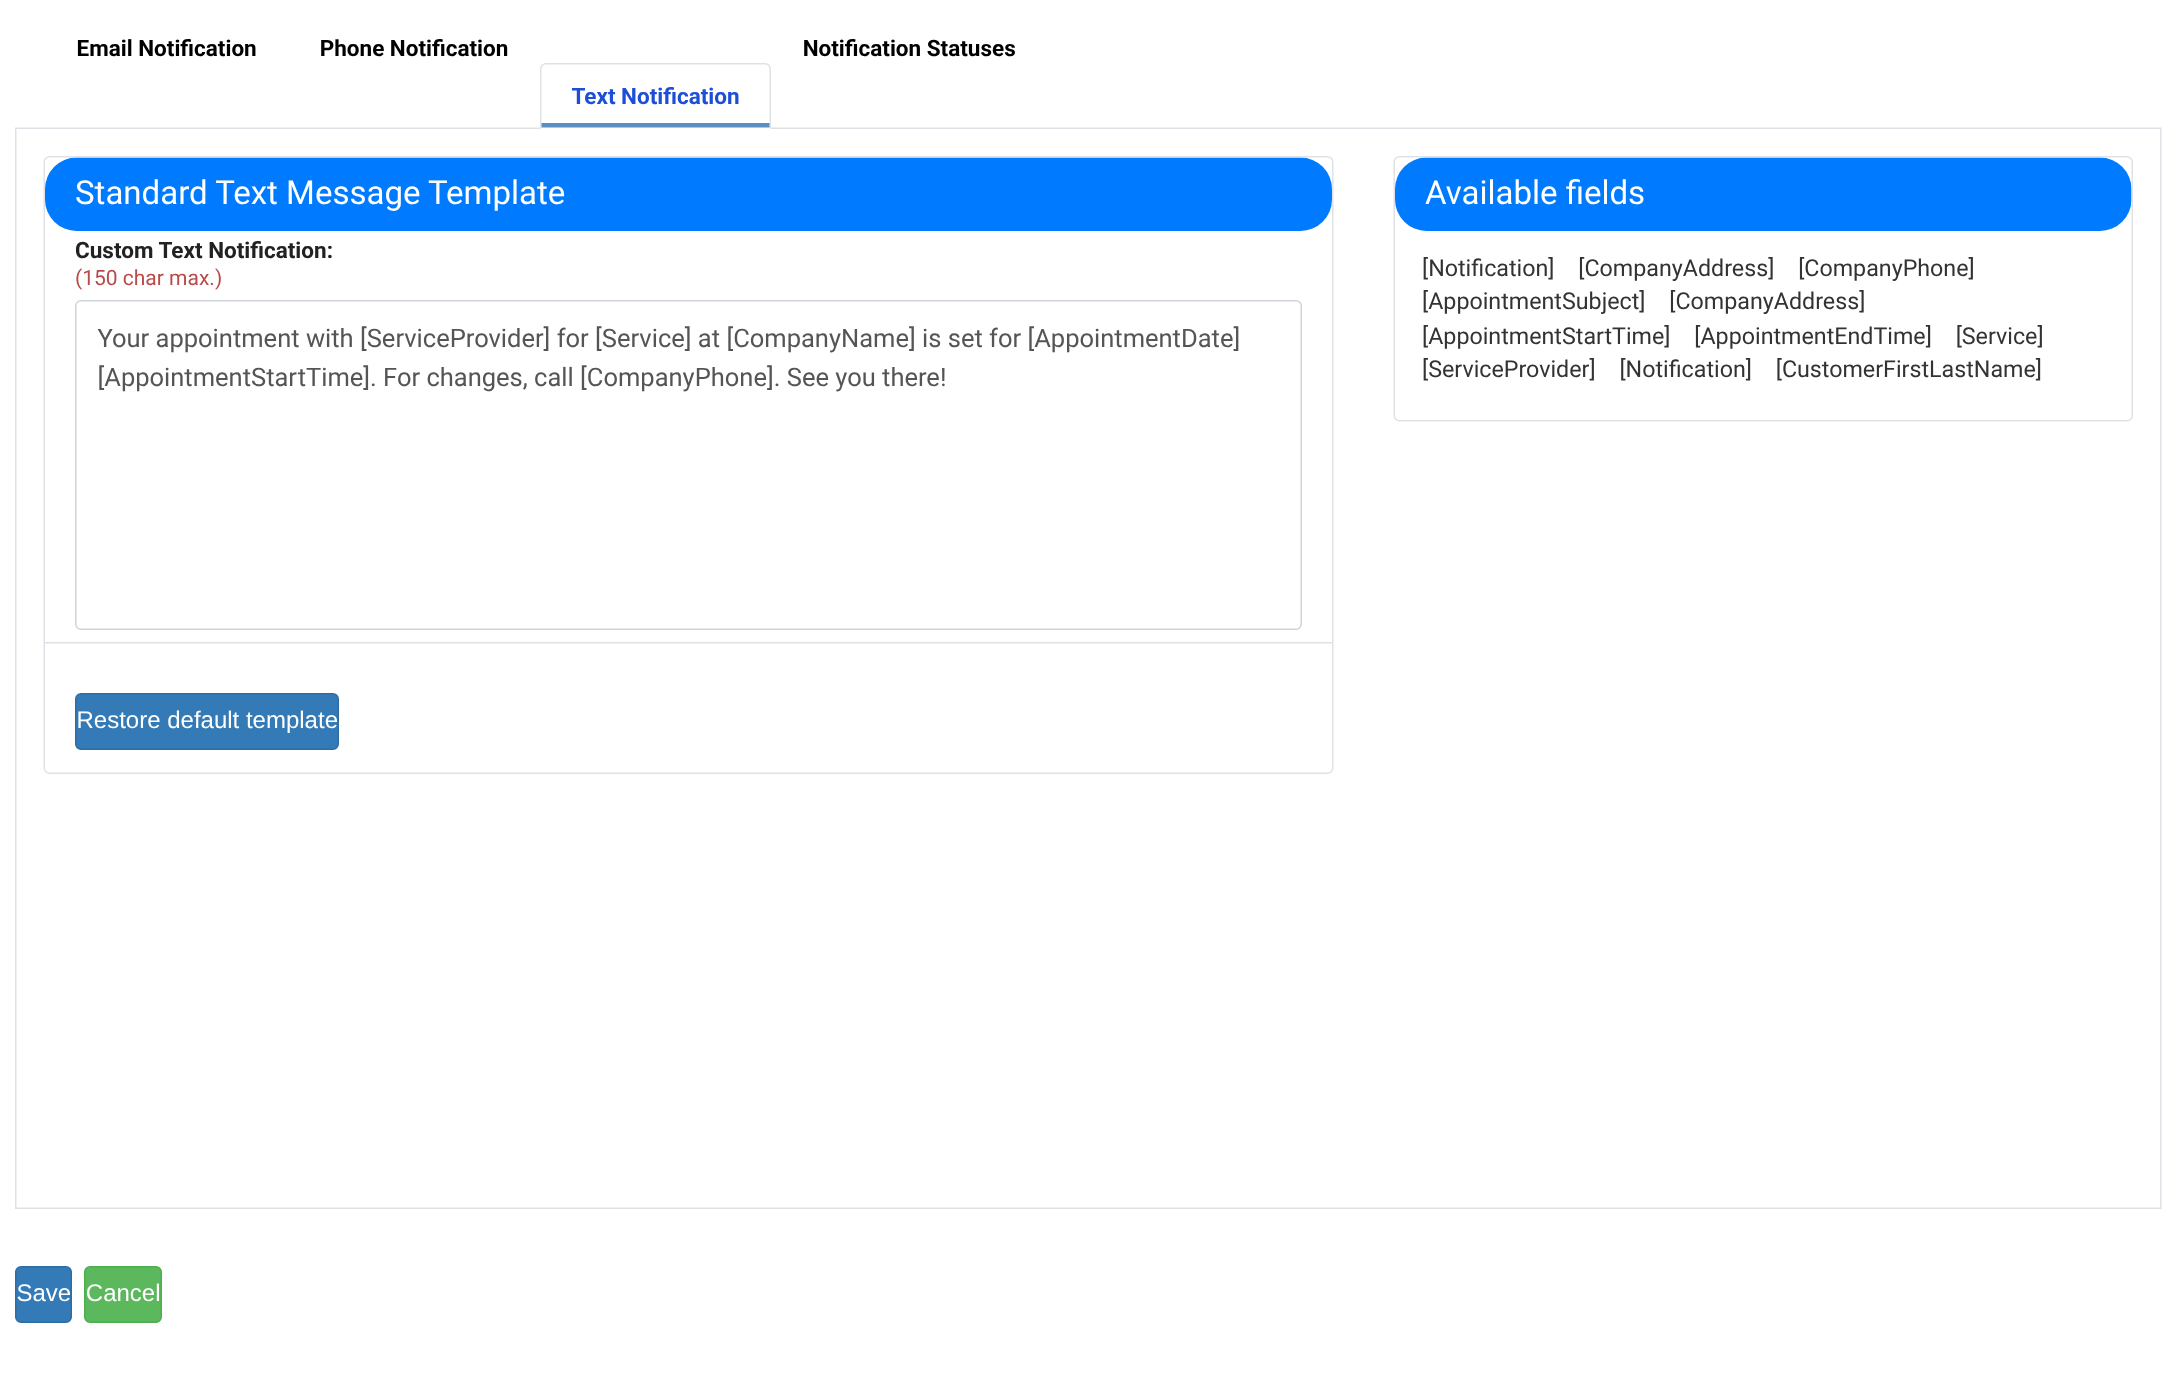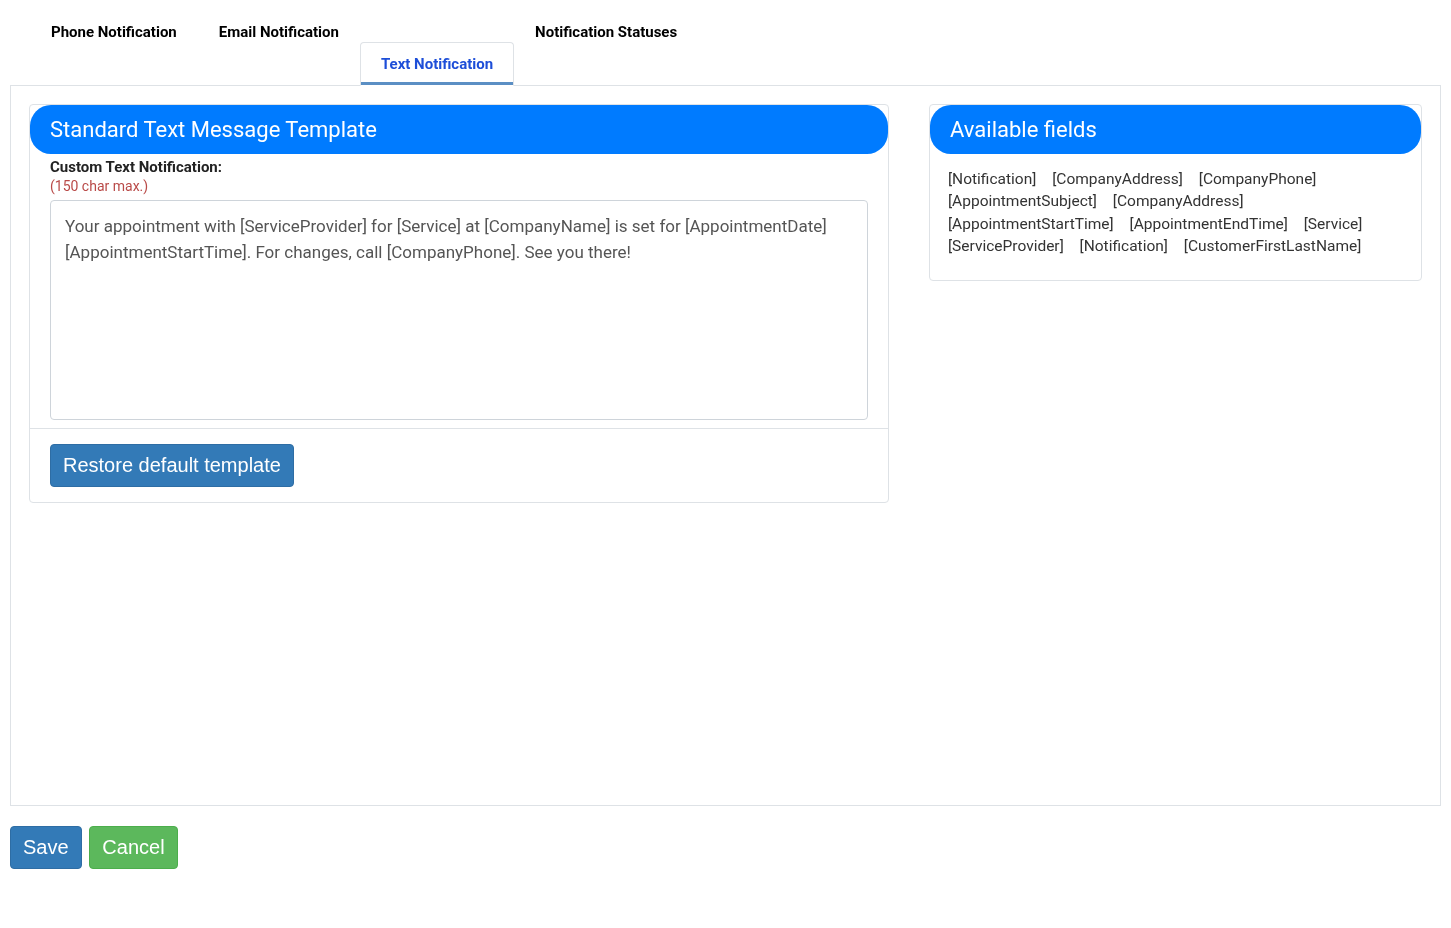--- a/index.html
+++ b/index.html
@@ -79,45 +79,46 @@
     resize: none;
     margin-top: 6px;
     line-height: 1.55;
   }
   .panel-footer {
     border-top: 1px solid #dee2e6;
     padding: 15px 20px;
   }
   .btn {
     display: inline-block;
-    padding: 9px 12px;
-    font-size: 20px;
+    padding: 9px 0;
+    font-size: 16px;
     border-radius: 4px;
     border: 1px solid transparent;
     cursor: pointer;
     color: #fff;
+    margin-top: 18px;
   }
   .btn-primary { background: #337ab7; border-color: #2e6da4; }
   .btn-success { background: #5cb85c; border-color: #4cae4c; text-align: center; }
   .fields-list {
     padding: 14px 18px 22px;
     color: #333;
     font-size: 15.5px;
     line-height: 1.45;
   }
   .fields-list span { display: inline-block; margin-right: 12px; }
   .footer-buttons { margin-top: 20px; }
   .footer-buttons .btn { margin-right: 4px; }
 </style>
 </head>
 <body>
 
 <div class="tabs">
+  <div class="tab">Email Notification</div>
   <div class="tab">Phone Notification</div>
-  <div class="tab">Email Notification</div>
   <div class="tab active">Text Notification</div>
   <div class="tab">Notification Statuses</div>
 </div>
 
 <div class="tab-content">
   <div class="row">
     <div class="col-main">
       <div class="panel">
         <div class="panel-header">Standard Text Message Template</div>
         <div class="panel-body">

